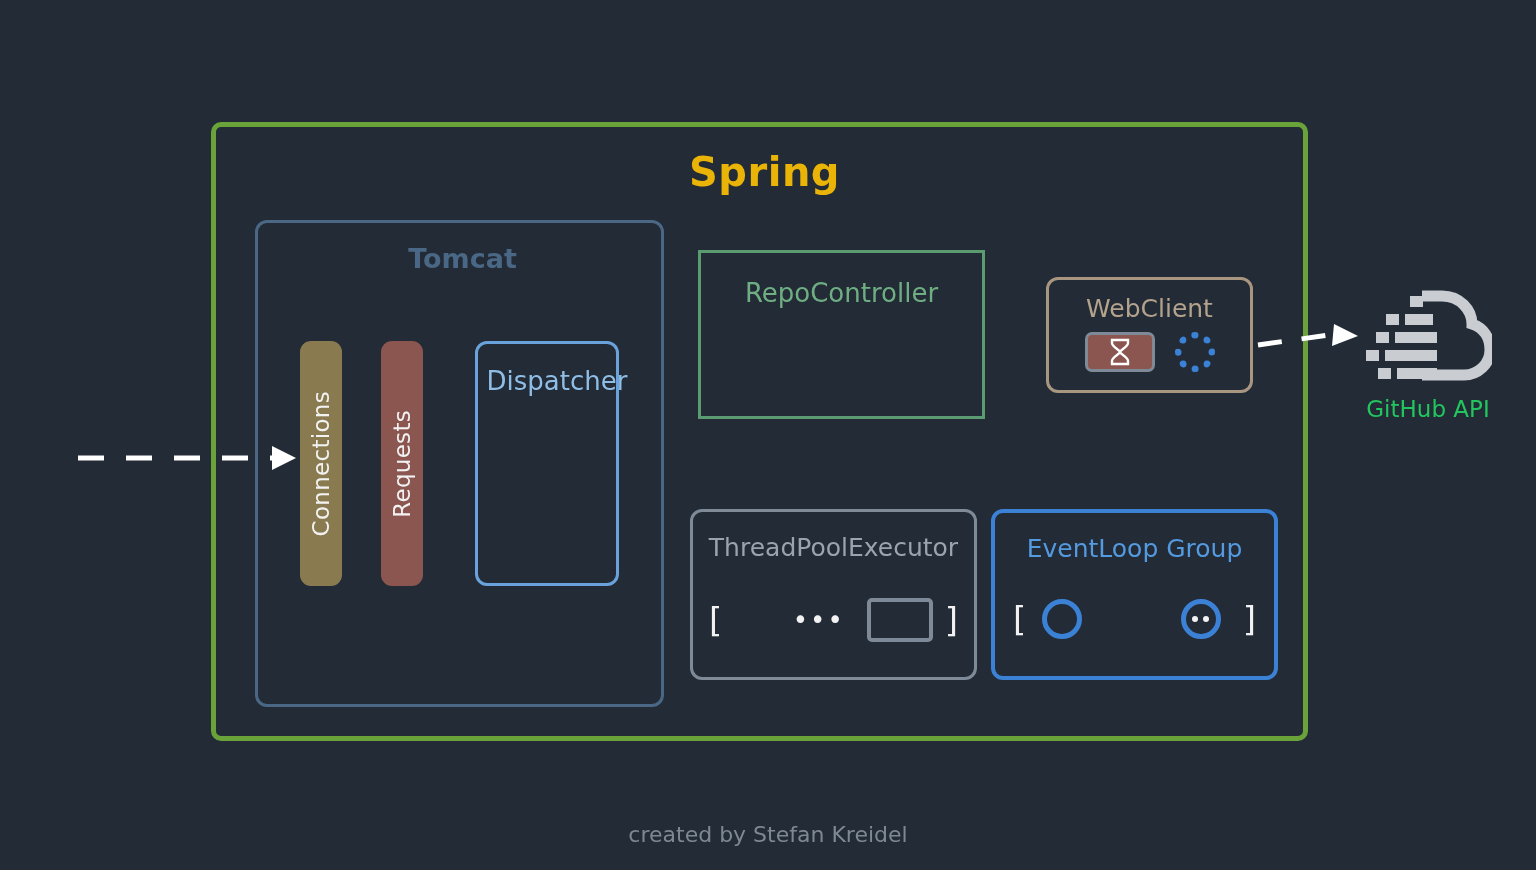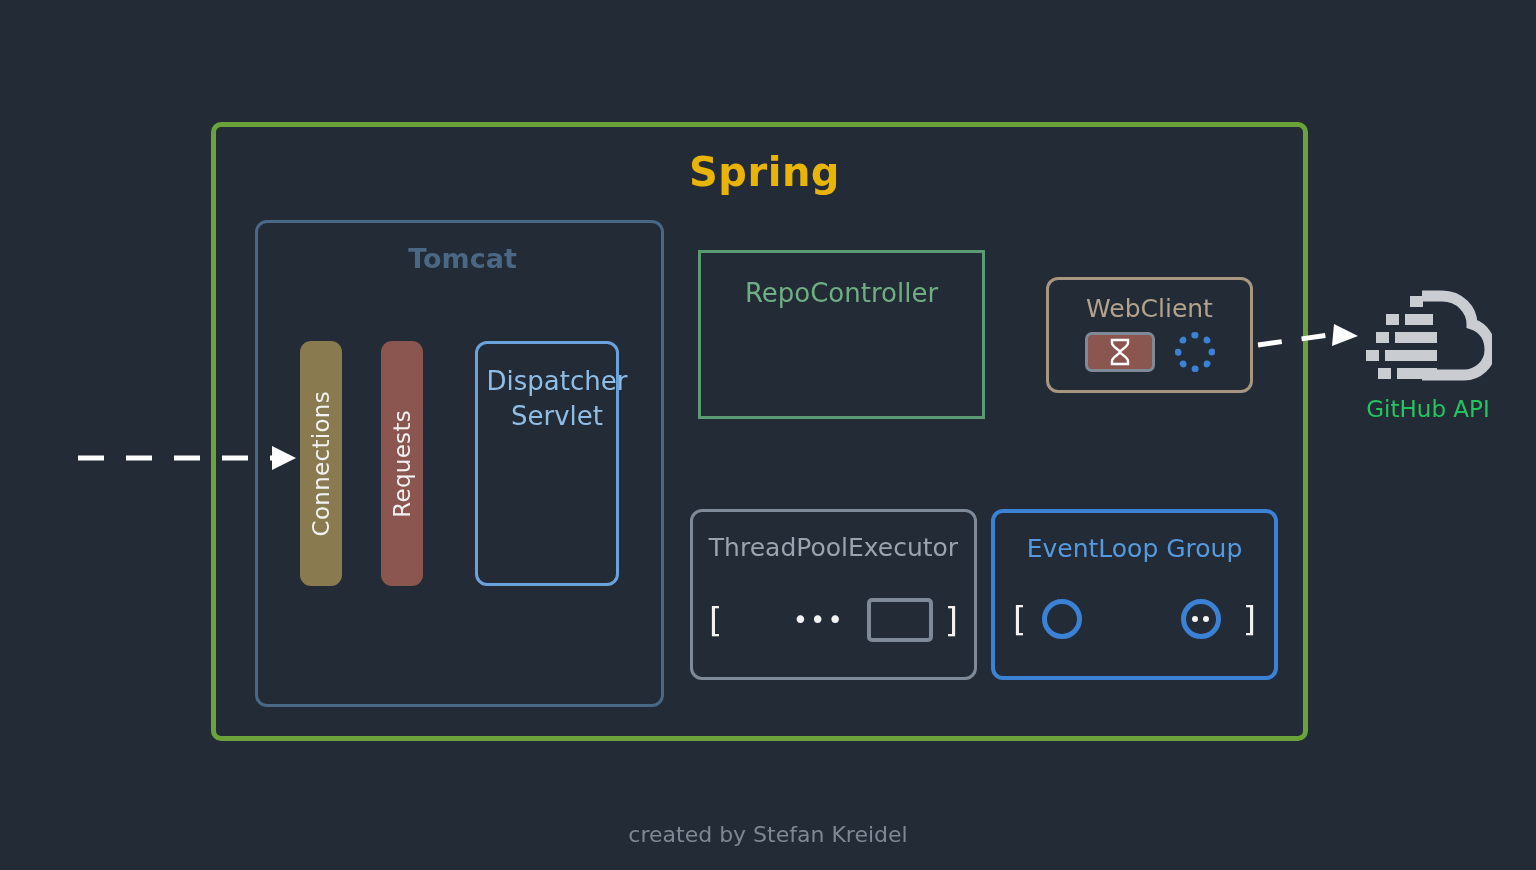--- a/index.html
+++ b/index.html
@@ -323,21 +323,20 @@
   <div class="vbar" id="bar-connections">
     <span>Connections</span>
   </div>
   <div class="vbar" id="bar-requests">
     <span>Requests</span>
   </div>
 
   <div id="dispatcher-box">
     <div id="dispatcher-label">
       <div>Dispatcher</div>
-      <div>Servlet</div>
     </div>
   </div>
 
   <div id="repo-box">
     <div id="repo-label">RepoController</div>
   </div>
 
   <div id="webclient-box">
     <div id="webclient-label">WebClient</div>
     <div id="webclient-icons">

